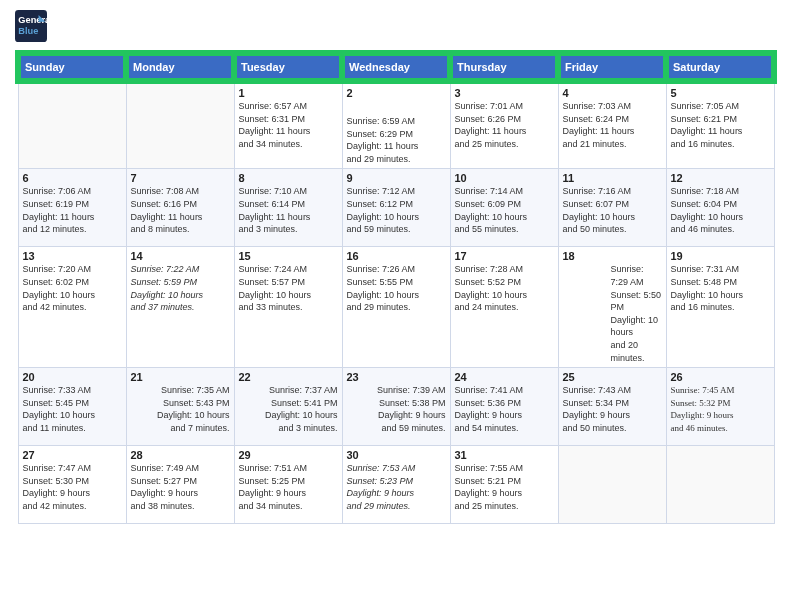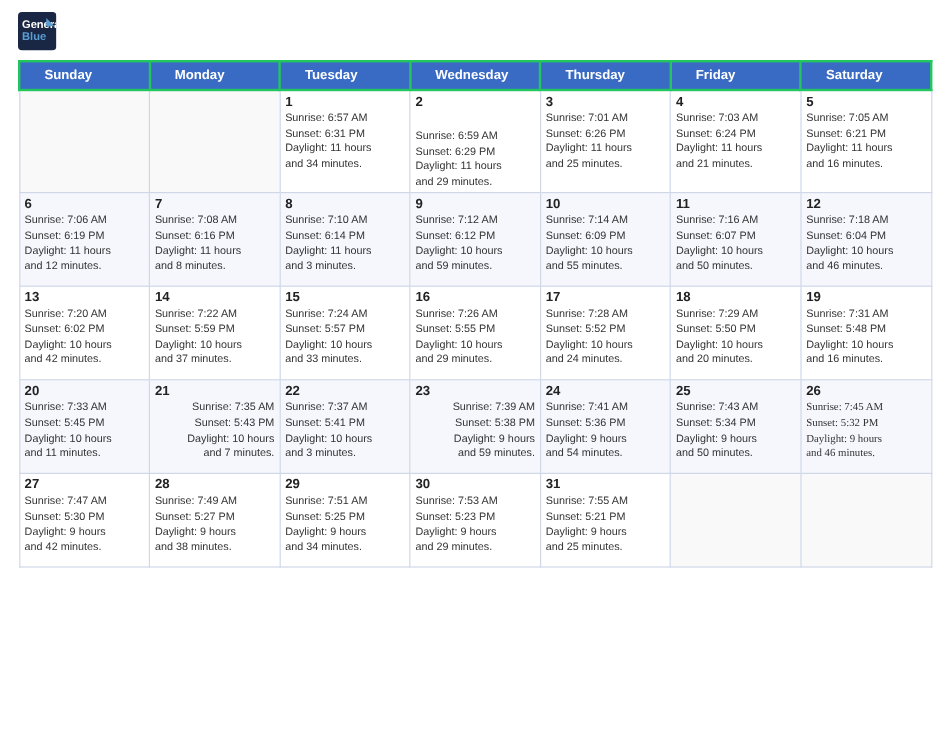--- a/index.html
+++ b/index.html
@@ -47,23 +47,23 @@
     table {
       width: 100%;
       border-collapse: collapse;
       table-layout: fixed;
     }
     thead tr th {
       background: #3a6bc4;
       color: #fff;
       font-size: 11px;
       font-weight: bold;
-      padding: 5px 20px;
+      padding: 5px 4px;
       text-align: left;
-      border: 2px solid #22c55e;
+      border: 6px solid #22c55e;
     }
     tbody tr td {
       border: 1px solid #d0d8e8;
       vertical-align: top;
       padding: 3px 4px;
       font-size: 9.5px;
       color: #222;
       height: 78px;
       background: #fff;
     }
@@ -210,21 +210,21 @@
         <tr>
           <td>
             <span class="day-num">13</span>
             <div class="day-info" style="white-space: pre-line;">Sunrise: 7:20 AM
 Sunset: 6:02 PM
 Daylight: 10 hours
 and 42 minutes.</div>
           </td>
           <td>
             <span class="day-num">14</span>
-            <div class="day-info" style="white-space: pre-line;">Sunrise: 7:22 AM
+            <div class="day-info" style="white-space: pre-line; font-style: italic;">Sunrise: 7:22 AM
 Sunset: 5:59 PM
 Daylight: 10 hours
 and 37 minutes.</div>
           </td>
           <td>
             <span class="day-num">15</span>
             <div class="day-info" style="white-space: pre-line;">Sunrise: 7:24 AM
 Sunset: 5:57 PM
 Daylight: 10 hours
 and 33 minutes.</div>
@@ -238,21 +238,21 @@
           </td>
           <td>
             <span class="day-num">17</span>
             <div class="day-info" style="white-space: pre-line;">Sunrise: 7:28 AM
 Sunset: 5:52 PM
 Daylight: 10 hours
 and 24 minutes.</div>
           </td>
           <td>
             <span class="day-num">18</span>
-            <div class="day-info" style="white-space: pre-line;">Sunrise: 7:29 AM
+            <div class="day-info" style="white-space: pre-line; margin-left: 48px;">Sunrise: 7:29 AM
 Sunset: 5:50 PM
 Daylight: 10 hours
 and 20 minutes.</div>
           </td>
           <td>
             <span class="day-num">19</span>
             <div class="day-info" style="white-space: pre-line;">Sunrise: 7:31 AM
 Sunset: 5:48 PM
 Daylight: 10 hours
 and 16 minutes.</div>
@@ -268,21 +268,21 @@
           </td>
           <td>
             <span class="day-num">21</span>
             <div class="day-info" style="white-space: pre-line; text-align: right;">Sunrise: 7:35 AM
 Sunset: 5:43 PM
 Daylight: 10 hours
 and 7 minutes.</div>
           </td>
           <td>
             <span class="day-num">22</span>
-            <div class="day-info" style="white-space: pre-line;">Sunrise: 7:37 AM
+            <div class="day-info" style="white-space: pre-line; text-align: right;">Sunrise: 7:37 AM
 Sunset: 5:41 PM
 Daylight: 10 hours
 and 3 minutes.</div>
           </td>
           <td>
             <span class="day-num">23</span>
             <div class="day-info" style="white-space: pre-line; text-align: right;">Sunrise: 7:39 AM
 Sunset: 5:38 PM
 Daylight: 9 hours
 and 59 minutes.</div>
@@ -326,21 +326,21 @@
           </td>
           <td>
             <span class="day-num">29</span>
             <div class="day-info" style="white-space: pre-line;">Sunrise: 7:51 AM
 Sunset: 5:25 PM
 Daylight: 9 hours
 and 34 minutes.</div>
           </td>
           <td>
             <span class="day-num">30</span>
-            <div class="day-info" style="white-space: pre-line;">Sunrise: 7:53 AM
+            <div class="day-info" style="white-space: pre-line; font-style: italic;">Sunrise: 7:53 AM
 Sunset: 5:23 PM
 Daylight: 9 hours
 and 29 minutes.</div>
           </td>
           <td>
             <span class="day-num">31</span>
             <div class="day-info" style="white-space: pre-line;">Sunrise: 7:55 AM
 Sunset: 5:21 PM
 Daylight: 9 hours
 and 25 minutes.</div>

